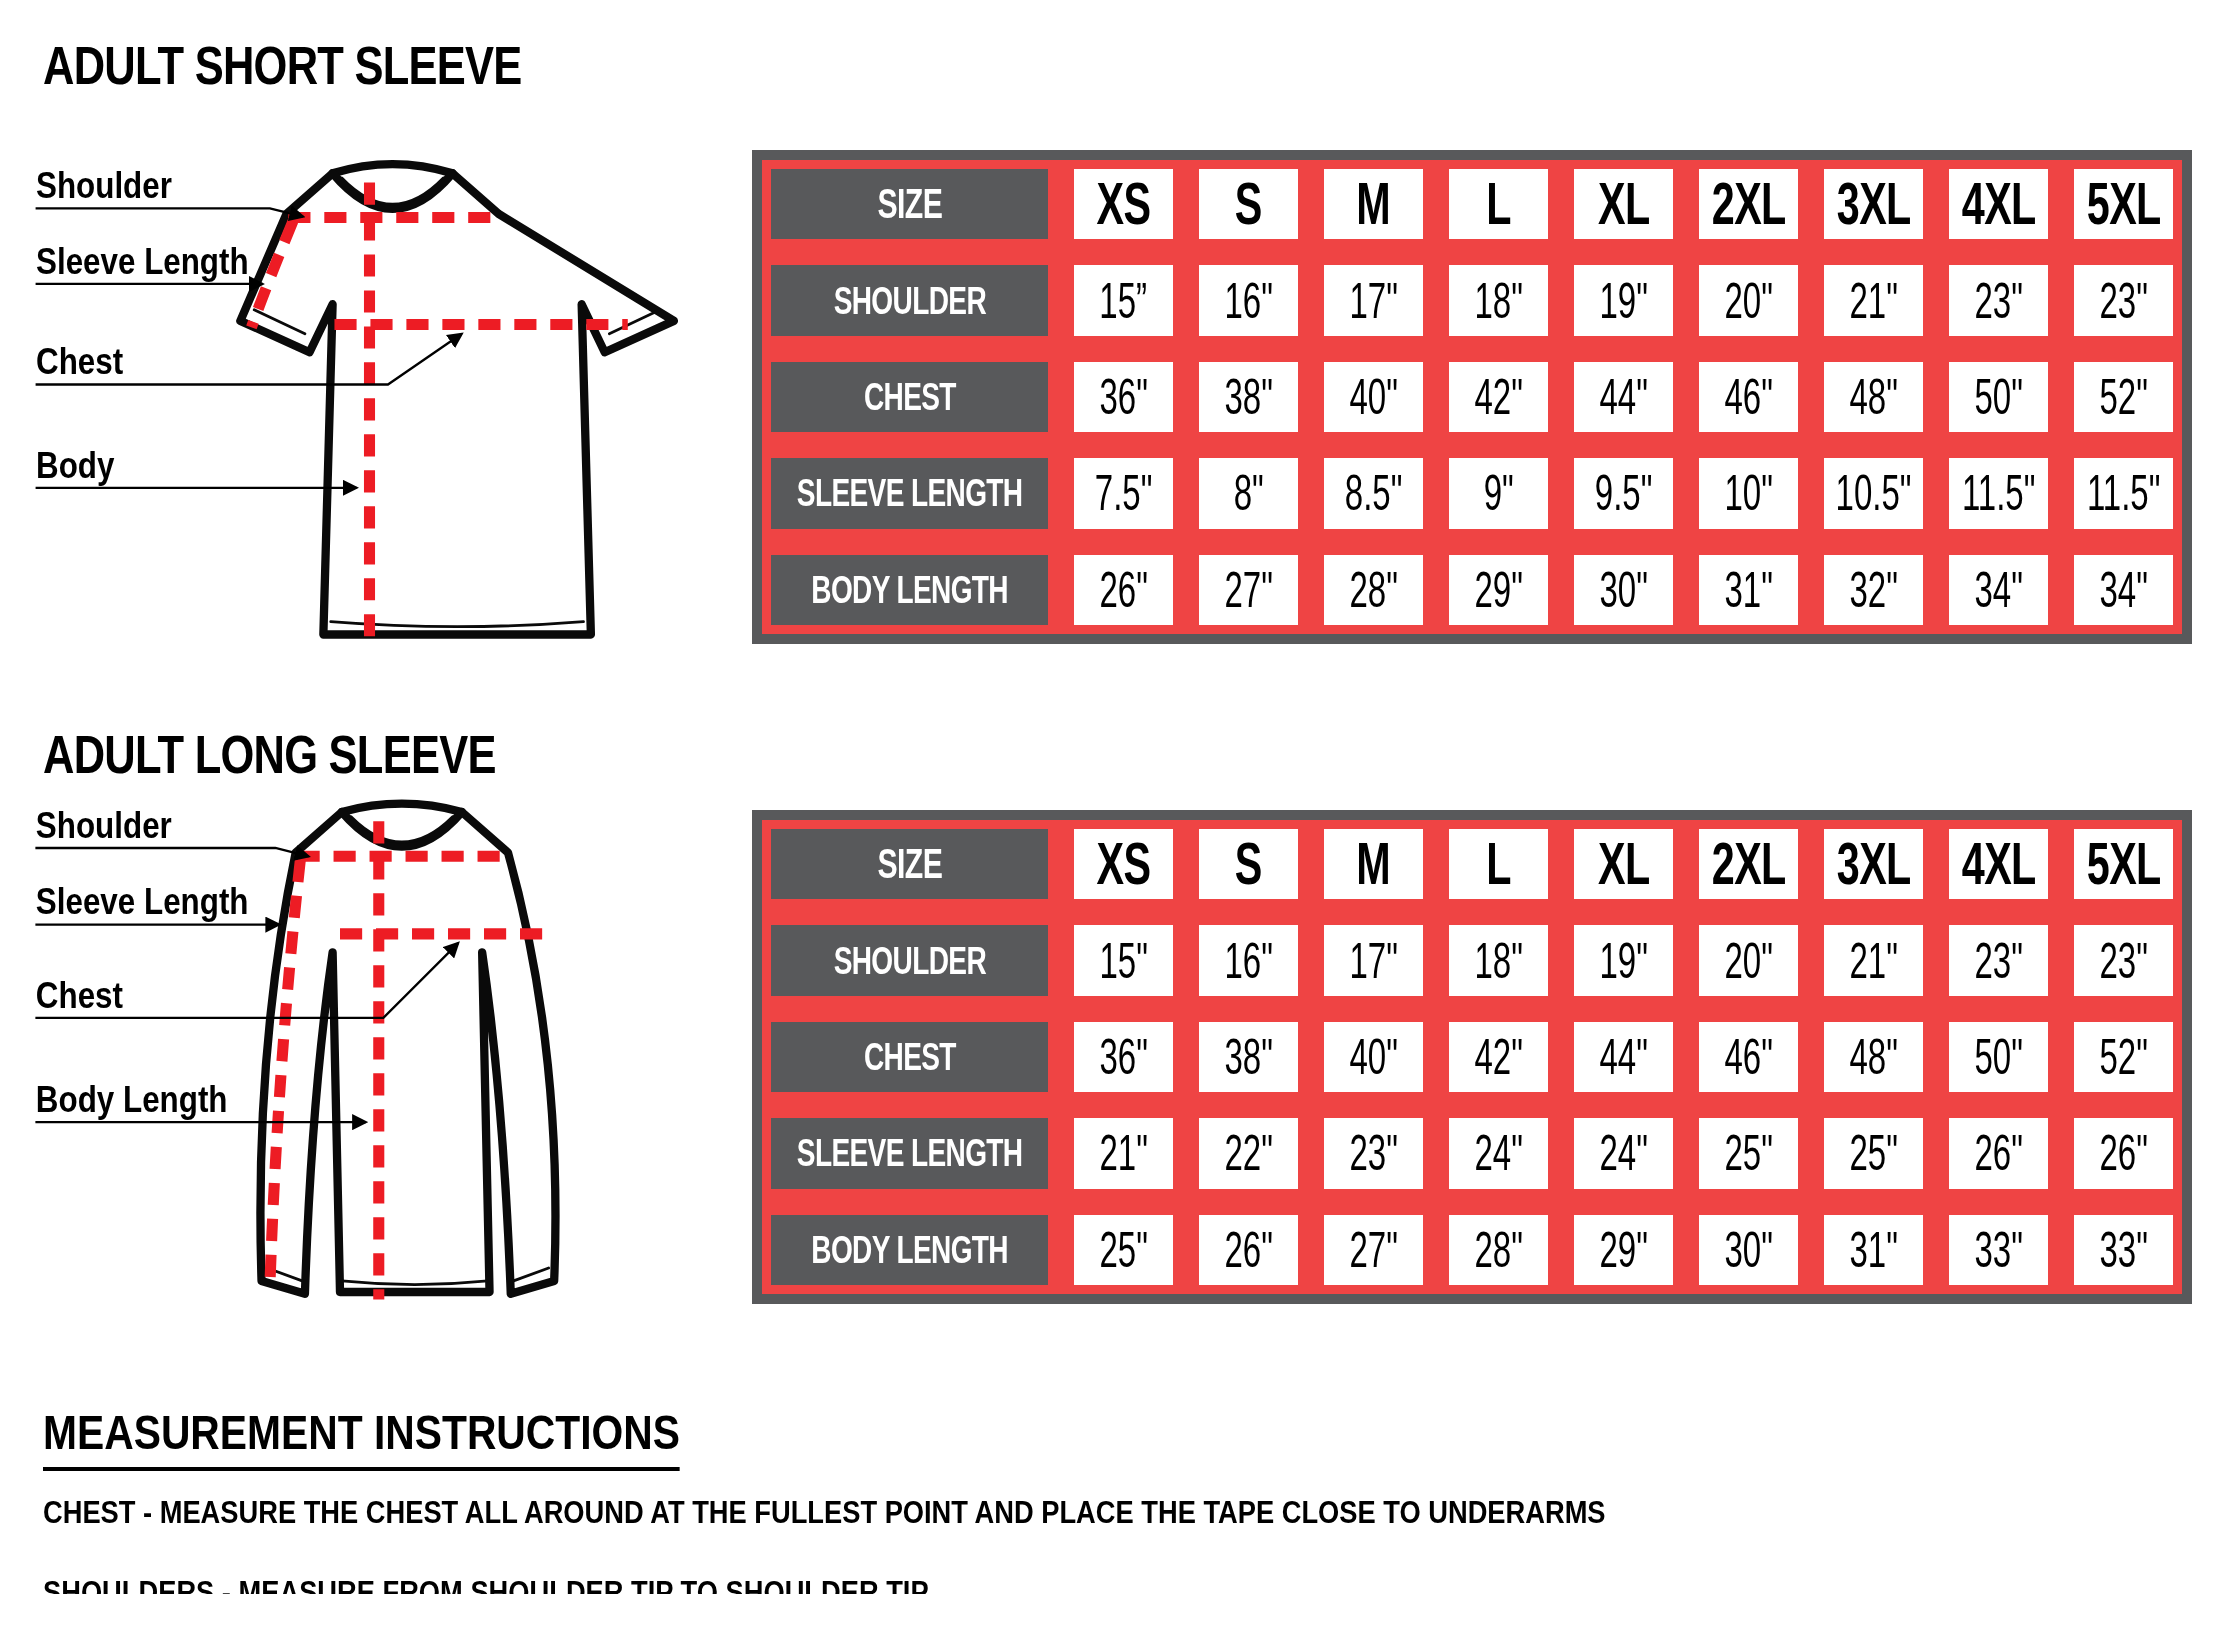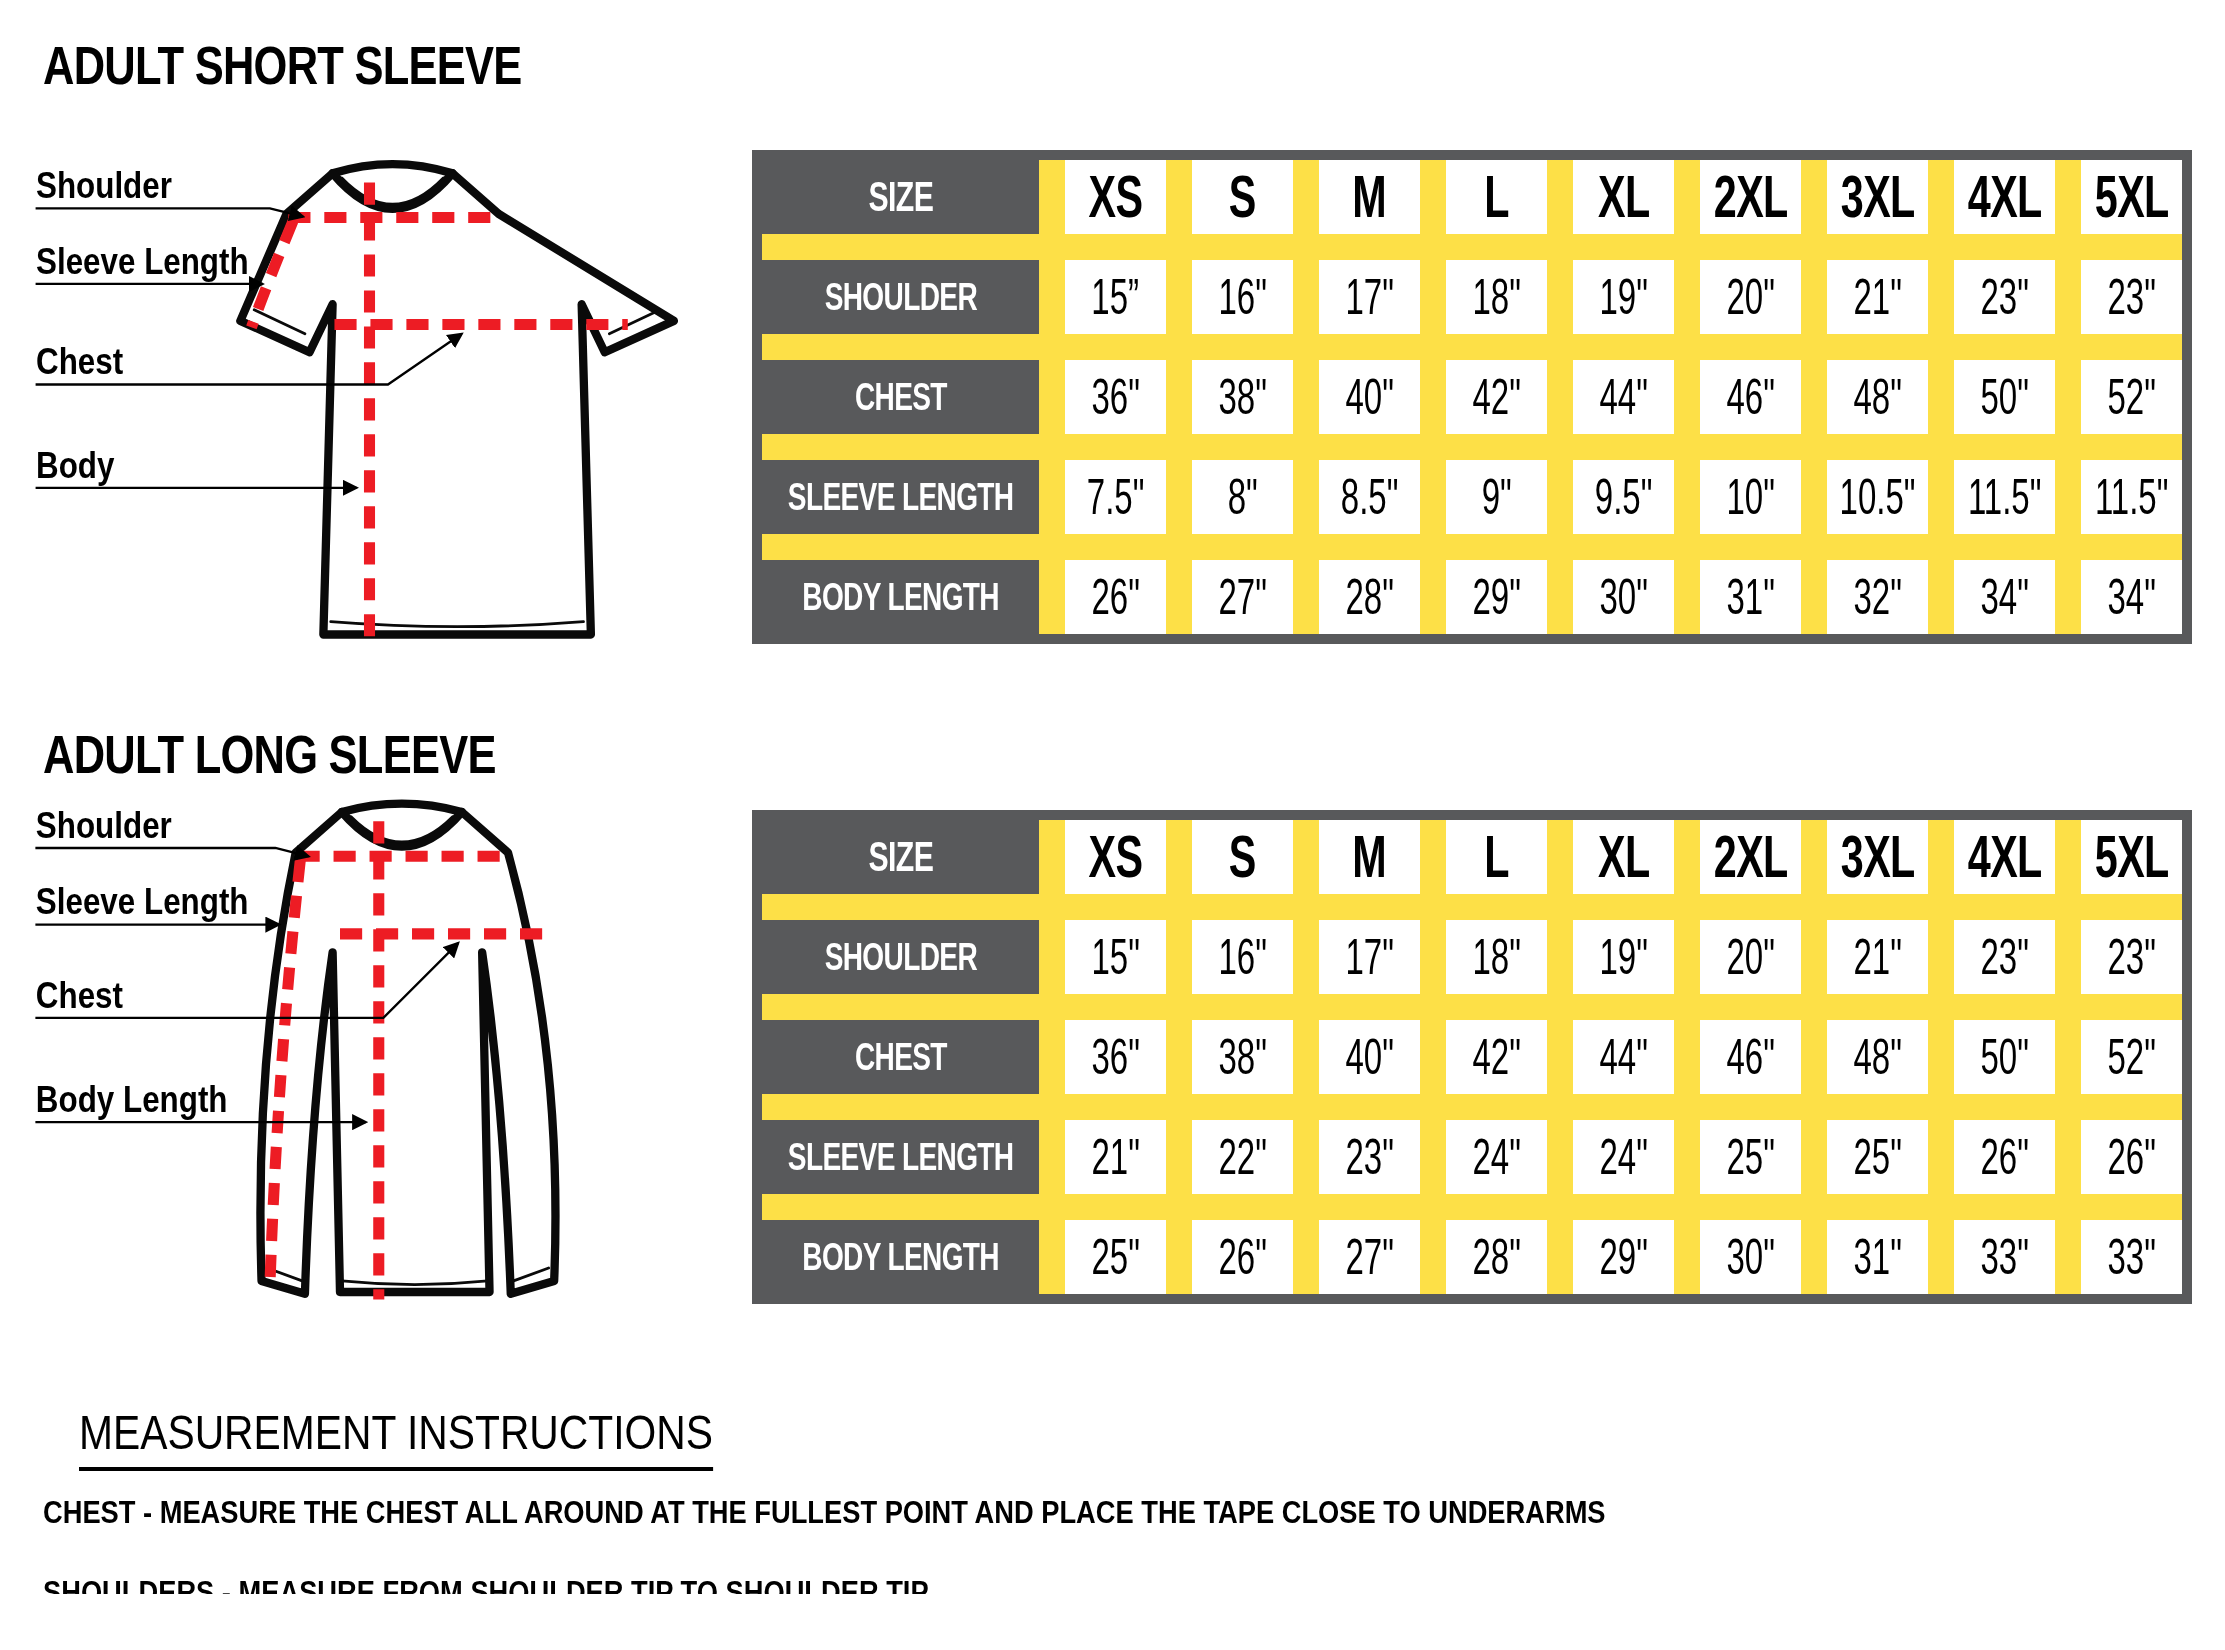--- a/index.html
+++ b/index.html
@@ -5,21 +5,21 @@
   html,body{margin:0;padding:0;background:#fff;}
   #page{position:relative;width:2225px;height:1594px;background:#ffffff;
         font-family:"Liberation Sans",sans-serif;color:#000;overflow:hidden;}
 
   .h1{position:absolute;font-weight:700;white-space:nowrap;}
   .h1 > span{display:inline-block;transform:scaleX(.82);transform-origin:left center;
              font-size:53px;letter-spacing:-0.9px;}
 
   
   .size-table{position:absolute;width:1440px;height:494px;box-sizing:border-box;
-              background:#fde047;border:10px solid #58595B;padding:0;
+              background:#ef4444;border:10px solid #58595B;padding:9px;
               display:grid;grid-template-columns:277px repeat(9,1fr);
               grid-auto-rows:1fr;gap:26px;}
   .cell{background:#fff;display:flex;align-items:center;justify-content:center;overflow:hidden;}
   .cell.dark{background:#58595B;}
   .lbl{color:#fff;font-weight:700;font-size:39px;white-space:nowrap;
        display:inline-block;transform:scaleX(.72);letter-spacing:-0.9px;}
   .lbl.size{font-size:42px;}
   .sz{font-weight:700;font-size:59px;white-space:nowrap;
       display:inline-block;transform:scaleX(.7);letter-spacing:-0.9px;}
   .val{font-weight:400;font-size:50px;white-space:nowrap;
@@ -28,21 +28,21 @@
   
   .diagram{position:absolute;}
   .shirt{fill:#ffffff;stroke:#0a0a0a;stroke-width:9;stroke-linejoin:round;stroke-linecap:round;}
   .shirtline{fill:none;stroke:#0a0a0a;stroke-width:9;stroke-linejoin:round;stroke-linecap:round;}
   .detail{fill:none;stroke:#0a0a0a;stroke-width:3;stroke-linecap:round;}
   .red{fill:none;stroke:#ED1C24;stroke-width:12;stroke-dasharray:24 15;}
   .leader{fill:none;stroke:#000;stroke-width:2.5;}
   .dlabel{font-family:"Liberation Sans",sans-serif;font-weight:700;font-size:40px;fill:#000;}
 
   
-  .instr-title{position:absolute;font-weight:400;white-space:nowrap;margin-left:36px;}
+  .instr-title{position:absolute;font-weight:700;white-space:nowrap;}
   .instr-title > span{display:inline-block;transform:scaleX(.85);transform-origin:left center;
                       font-size:48px;border-bottom:4.6px solid #000;padding-bottom:7.4px;}
   .instr-line{position:absolute;font-weight:700;white-space:nowrap;}
   .instr-line > span{display:inline-block;transform:scaleX(.88);transform-origin:left center;
                      font-size:31px;}
 </style>
 </head>
 <body>
 
 <div id="page">

